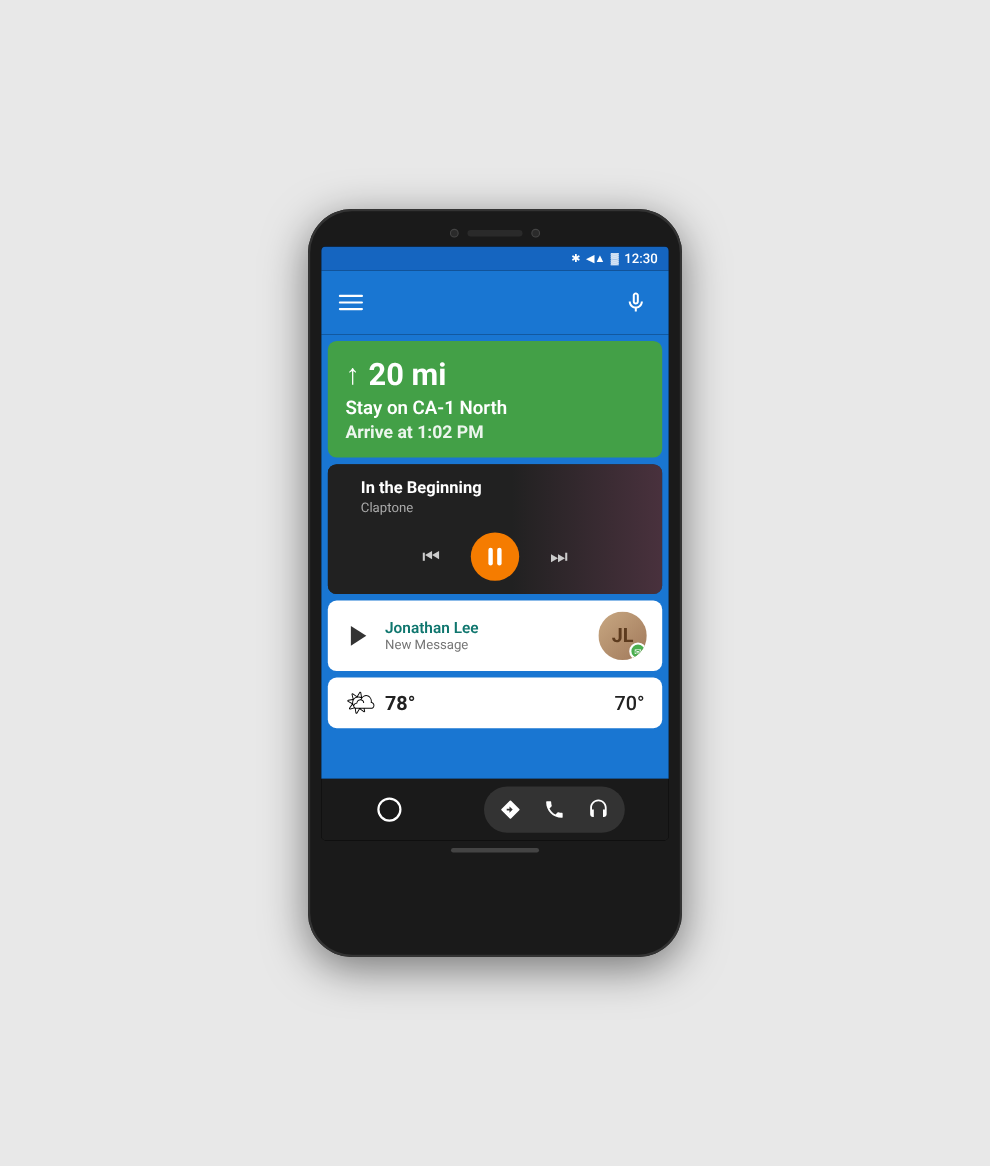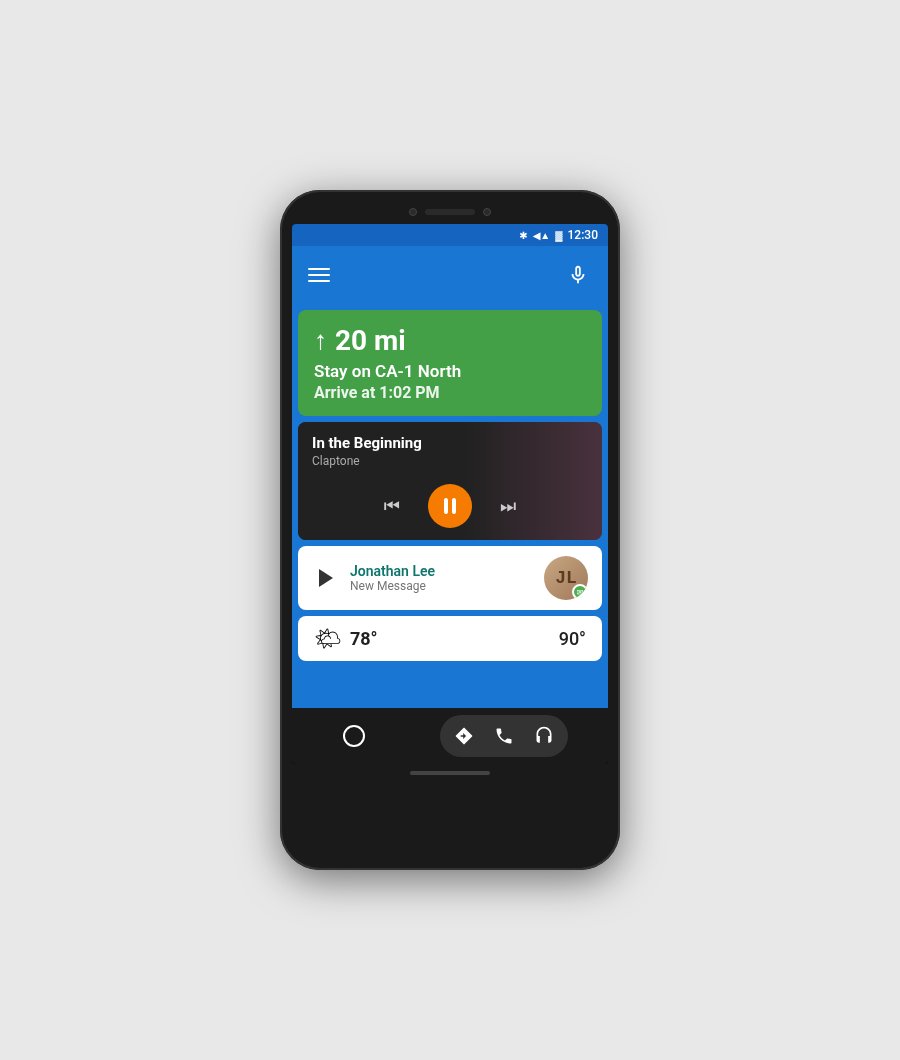--- a/index.html
+++ b/index.html
@@ -156,21 +156,21 @@
     .nav-arrive {
       font-size: 16px;
       opacity: 0.9;
       font-weight: bold;
     }
 
     
     .music-card {
       background: #212121;
       border-radius: 8px;
-      padding: 12px 14px;
+      padding: 12px 30px;
       color: white;
       position: relative;
       overflow: hidden;
       min-height: 110px;
     }
 
     .music-bg {
       position: absolute;
       right: 0;
       top: 0;
@@ -289,21 +289,20 @@
     .avatar-face {
       width: 100%;
       height: 100%;
       background: linear-gradient(135deg, #c8a882 0%, #a0785a 100%);
       display: flex;
       align-items: center;
       justify-content: center;
       color: #5d3b1e;
       font-size: 18px;
       font-weight: bold;
-      font-family: Liberation Mono, monospace;
     }
 
     .avatar-badge {
       position: absolute;
       bottom: 0;
       right: 0;
       width: 16px;
       height: 16px;
       background: #4caf50;
       border-radius: 50%;
@@ -491,21 +490,21 @@
             <span class="msg-icon">✉</span>
           </div>
         </div>
       </div>
 
       <div class="weather-card">
         <div class="weather-left">
           <span class="weather-icon">🌤</span>
           <span class="weather-temp-current">78°</span>
         </div>
-        <span class="weather-temp-high">90°</span>
+        <span class="weather-temp-high">70°</span>
       </div>
 
     </div>
 
     <div class="bottom-nav">
       <div class="bottom-btn home">
         <div class="home-circle"></div>
       </div>
       <div class="bottom-btn-group">
         <div class="bottom-icon">

